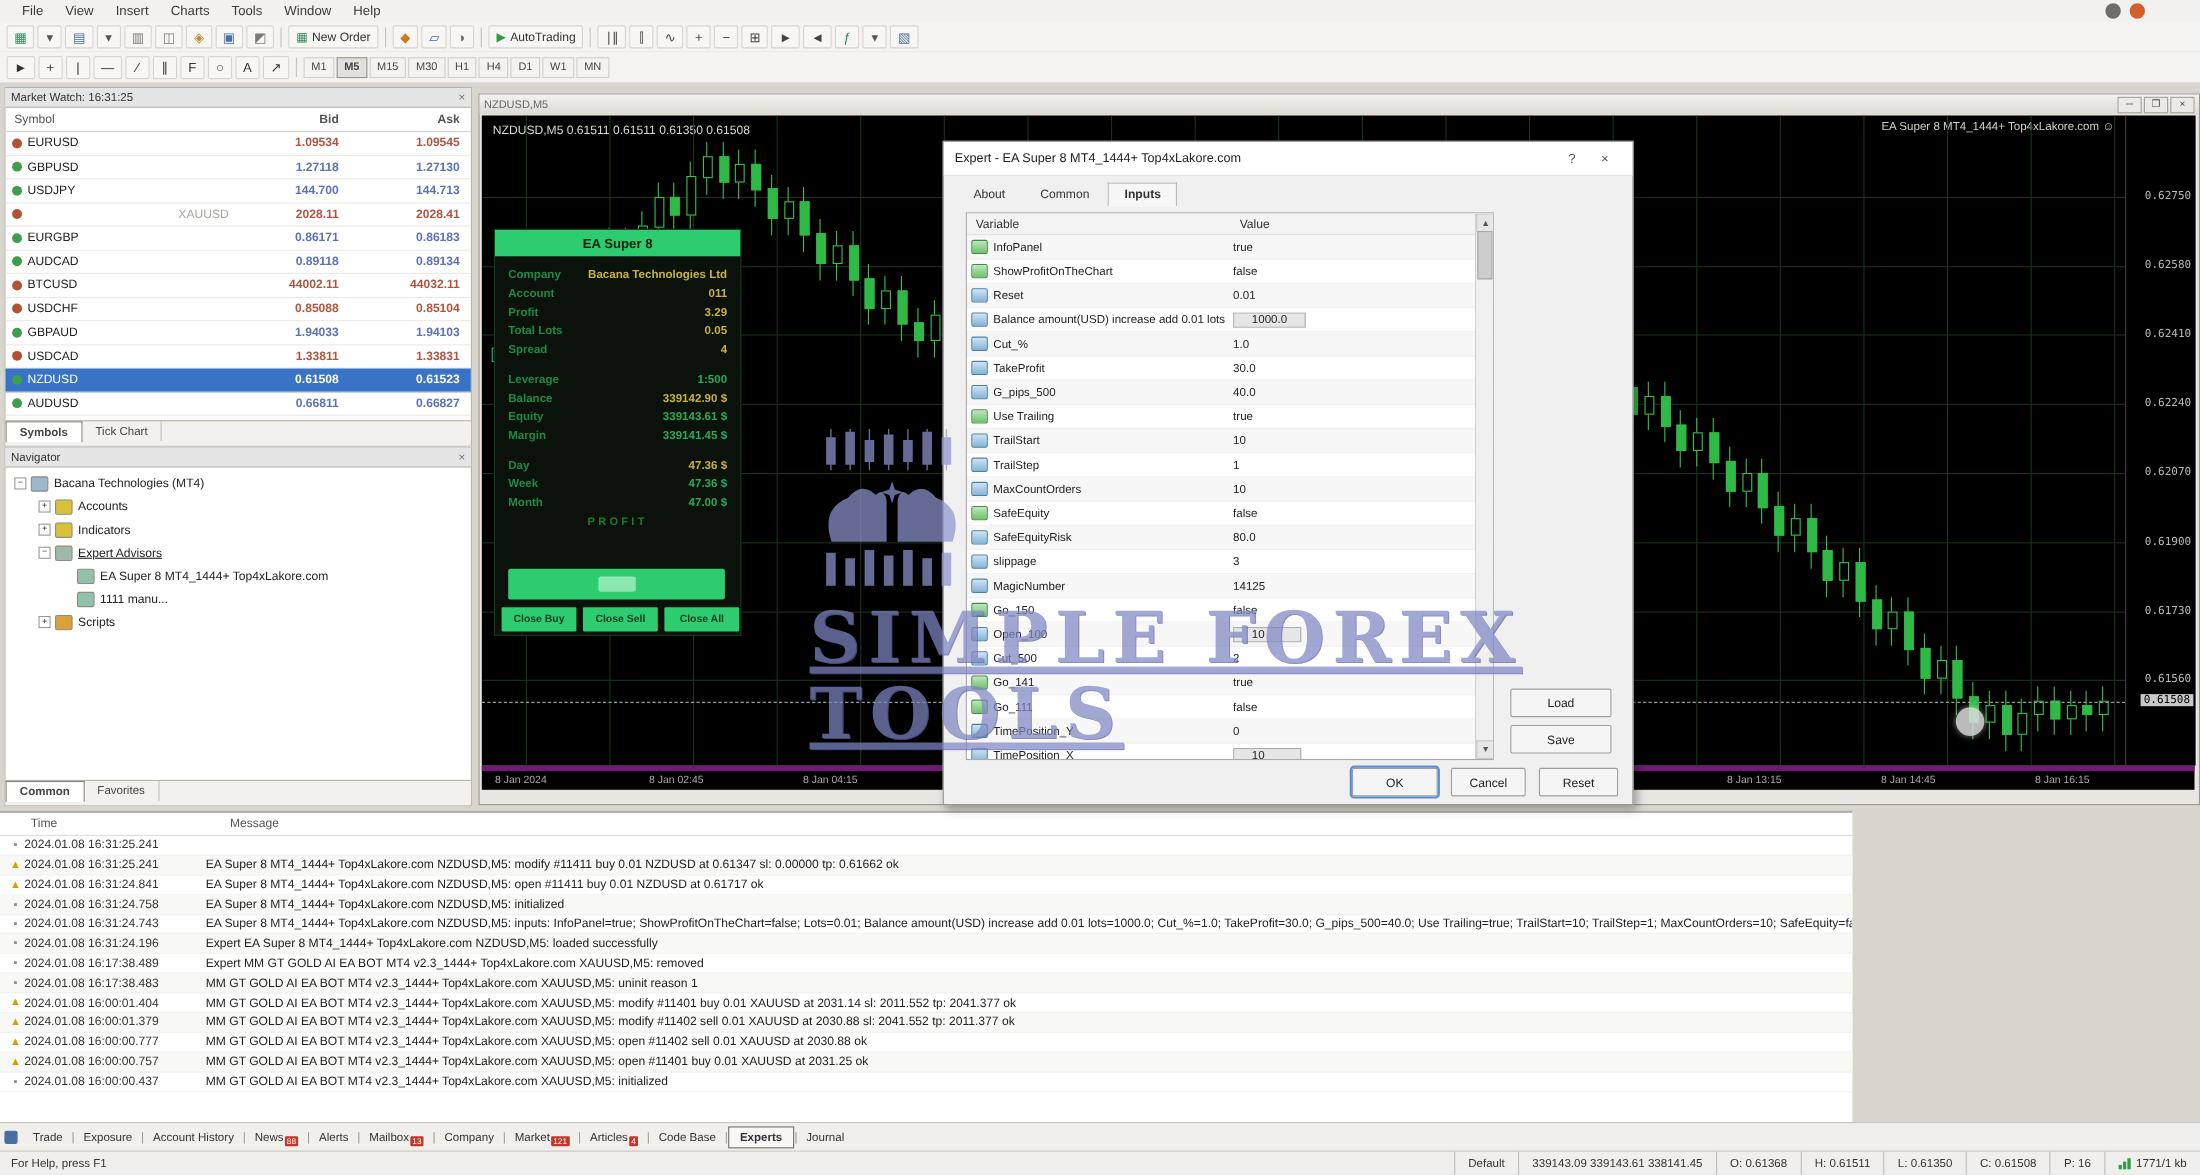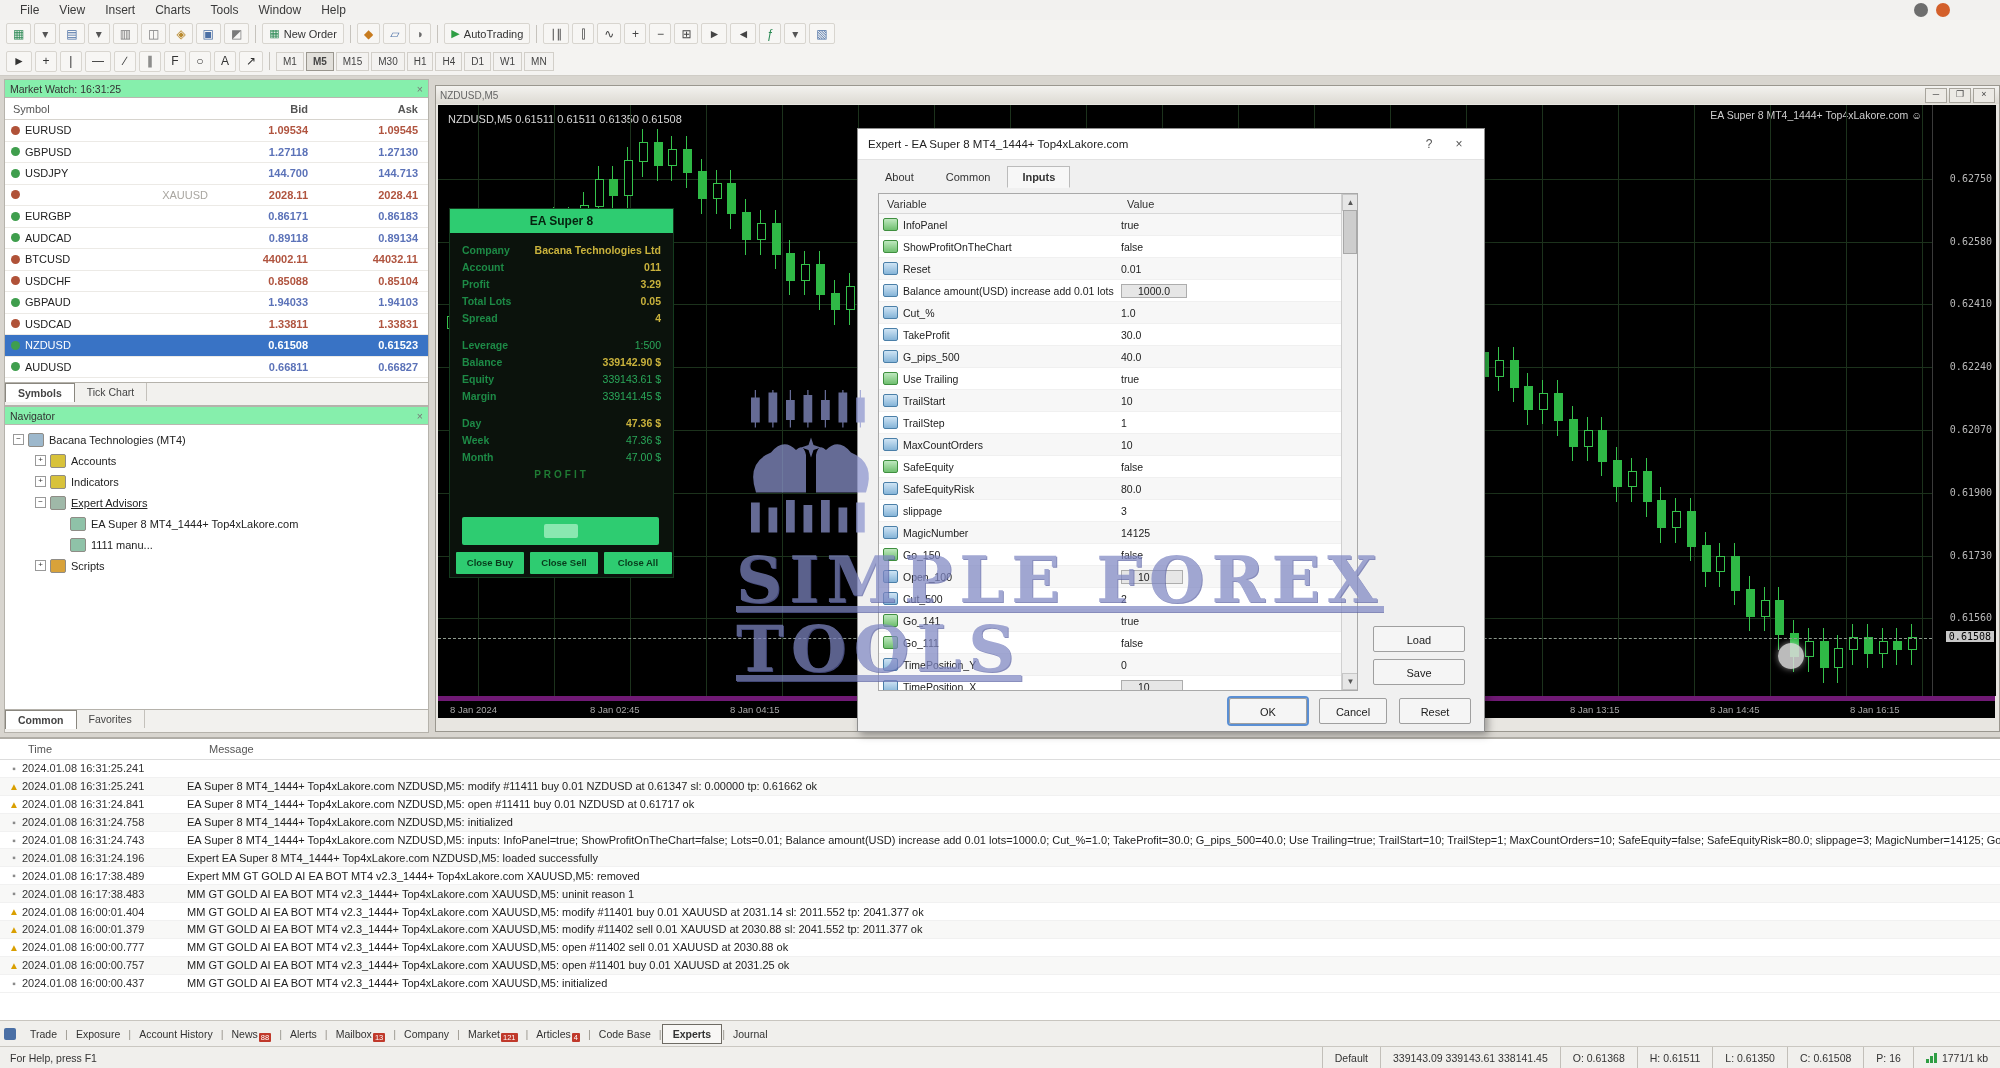--- a/index.html
+++ b/index.html
@@ -12,21 +12,21 @@
   .toolbar{background:#f4f3f1;border-bottom:1px solid #cfccc6;display:flex;align-items:center;gap:3px;padding-left:6px;}
   .tb1{left:0;top:20px;width:2000px;height:27px;}
   .tb2{left:0;top:47px;width:2000px;height:28px;}
   .tbtn{height:21px;min-width:22px;display:flex;align-items:center;justify-content:center;border:1px solid #d8d5cf;background:#f7f6f4;border-radius:2px;font-size:12px;}
   .tbtn.lab{padding:0 6px;gap:4px;font-size:11px;color:#333;}
   .tsep{width:1px;height:18px;background:#c6c3bd;margin:0 3px;}
   .tfbtn{height:19px;min-width:26px;display:flex;align-items:center;justify-content:center;border:1px solid #d2cfc9;background:#f3f2f0;font-size:10px;color:#444;}
   .tfbtn.on{background:#e2e0db;border-color:#9a978f;font-weight:bold;}
   
   .panel{background:#fff;border:1px solid #b5b2ab;}
-  .ptitle{background:#86efac;height:17px;display:flex;align-items:center;justify-content:space-between;padding:0 5px;font-size:10.5px;color:#333;border-bottom:1px solid #bab7b0;}
+  .ptitle{background:#e5e5e5;height:17px;display:flex;align-items:center;justify-content:space-between;padding:0 5px;font-size:10.5px;color:#333;border-bottom:1px solid #bab7b0;}
   .mw-head{display:flex;height:21px;align-items:center;border-bottom:1px solid #d7d4ce;color:#555;}
   .mw-row{display:flex;height:20.5px;align-items:center;border-bottom:1px solid #eceae6;}
   .mw-row.sel{background:#3973c5;color:#fff;}
   .sym-ic{width:9px;height:9px;border-radius:50%;margin:0 5px 0 6px;flex:0 0 9px;}
   .bid,.ask{flex:0 0 100px;text-align:right;padding-right:10px;font-weight:bold;}
   .tabsrow{display:flex;height:22px;border-top:1px solid #b5b2ab;background:#f2f1ee;align-items:flex-start;}
   .ptab{padding:3px 12px;border-right:1px solid #c4c1bb;font-size:10.5px;color:#444;}
   .ptab.on{background:#fff;border:1px solid #8a877f;border-bottom:none;font-weight:bold;}
   .tree-row{display:flex;align-items:center;height:21px;}
   .texp{width:9px;height:9px;border:1px solid #999;background:#fff;font-size:8px;line-height:8px;text-align:center;color:#333;margin-right:4px;flex:0 0 9px;}
@@ -46,21 +46,21 @@
   .body-up{position:absolute;width:7px;background:#000;border:1px solid #35c24b;}
   .body-dn{position:absolute;width:7px;background:#2fb946;border:1px solid #2fb946;}
   .ohlcline{position:absolute;left:10px;top:8px;color:#d8d8d8;font-size:11px;}
   .ealabel{position:absolute;right:10px;top:4px;color:#cfcfcf;font-size:10.5px;}
   
   .eapanel{left:449px;top:208px;width:223px;height:368px;background:#0b120c;border:1px solid #143b1e;z-index:15;}
   .eahead{height:24px;background:#2ecc71;color:#06220f;font-weight:bold;text-align:center;line-height:24px;font-size:12px;}
   .earow{display:flex;justify-content:space-between;padding:2.5px 12px;font-size:10.5px;}
   .ealab{color:#1d8a46;font-weight:bold;}
   .v-y{color:#c9b23c;font-weight:bold;}
-  .v-g{color:#2aa85a;font-weight:normal;}
+  .v-g{color:#2aa85a;font-weight:bold;}
   .eaprofit{text-align:center;color:#1f7a33;font-weight:bold;letter-spacing:3px;font-size:10px;margin-top:4px;}
   .eabig{position:absolute;left:12px;top:308px;width:197px;height:28px;background:#2ecc71;border-radius:2px;}
   .eabig i{position:absolute;left:82px;top:7px;width:34px;height:14px;background:#8ae8b0;border-radius:2px;}
   .eaclose{position:absolute;top:343px;height:22px;width:68px;background:#2ecc71;color:#083b1c;font-size:9.5px;font-weight:bold;text-align:center;line-height:22px;border-radius:1px;}
   
   .dialog{left:857px;top:128px;width:626px;height:602px;background:#f0f0f0;border:1px solid #8f8f8f;box-shadow:3px 3px 8px rgba(0,0,0,.35);z-index:30;}
   .dtitle{height:30px;display:flex;align-items:center;justify-content:space-between;padding:0 10px;font-size:11.5px;color:#222;background:#fff;border-bottom:1px solid #e2e2e2;}
   .dbtn{width:30px;height:20px;text-align:center;line-height:20px;color:#555;font-size:12px;}
   .dtabs{display:flex;gap:2px;padding:6px 12px 0 12px;}
   .dtab{padding:4px 14px;font-size:11px;color:#333;border:1px solid transparent;}
@@ -77,21 +77,21 @@
   .dval .box{display:inline-block;background:#e6e6e6;border:1px solid #adadad;padding:0 16px;min-width:28px;}
   .vsb{position:absolute;right:0;top:0;width:15px;height:100%;background:#f0f0f0;border-left:1px solid #d0d0d0;}
   .vsb .ar{position:absolute;left:0;width:15px;height:15px;text-align:center;font-size:8px;line-height:15px;color:#555;background:#e6e6e6;border:1px solid #c6c6c6;}
   .vsb .th{position:absolute;left:1px;top:16px;width:12px;height:42px;background:#cdcdcd;border:1px solid #a8a8a8;}
   .pushbtn{position:absolute;height:26px;background:#f5f5f5;border:1px solid #9f9f9f;text-align:center;font-size:11px;color:#222;line-height:24px;border-radius:2px;}
   .pushbtn.def{outline:2px solid #5a8fd4;}
   
   .wm{z-index:40;pointer-events:none;color:#7f87c3;opacity:.72;}
   .wmtxt{font-family:"DejaVu Serif",serif;font-weight:bold;font-size:64px;letter-spacing:7px;text-shadow:1px 1px 0 #5d64a5;white-space:nowrap;}
   
-  .terminal{left:0;top:737px;width:2000px;height:283px;background:#fff;border-top:2px solid #b0ada6;}
+  .terminal{left:0;top:737px;width:1684px;height:283px;background:#fff;border-top:2px solid #b0ada6;}
   .thead{display:flex;height:20px;align-items:center;color:#555;border-bottom:1px solid #ddd;}
   .trow{display:flex;height:16.9px;align-items:center;border-bottom:1px solid #f1f1f1;white-space:nowrap;overflow:hidden;}
   .trow:nth-child(even){background:#f8f8f7;}
   .ticon{flex:0 0 16px;margin-left:6px;font-size:10px;text-align:center;}
   .ttime{flex:0 0 165px;color:#333;}
   .tmsg{flex:1;overflow:hidden;color:#222;}
   .warn{color:#d99f00;}
   .info{color:#8a8a8a;}
   
   .btabs{left:0;top:1020px;width:2000px;height:26px;background:#f0efec;border-top:1px solid #c8c5bf;display:flex;align-items:center;padding-left:4px;}

